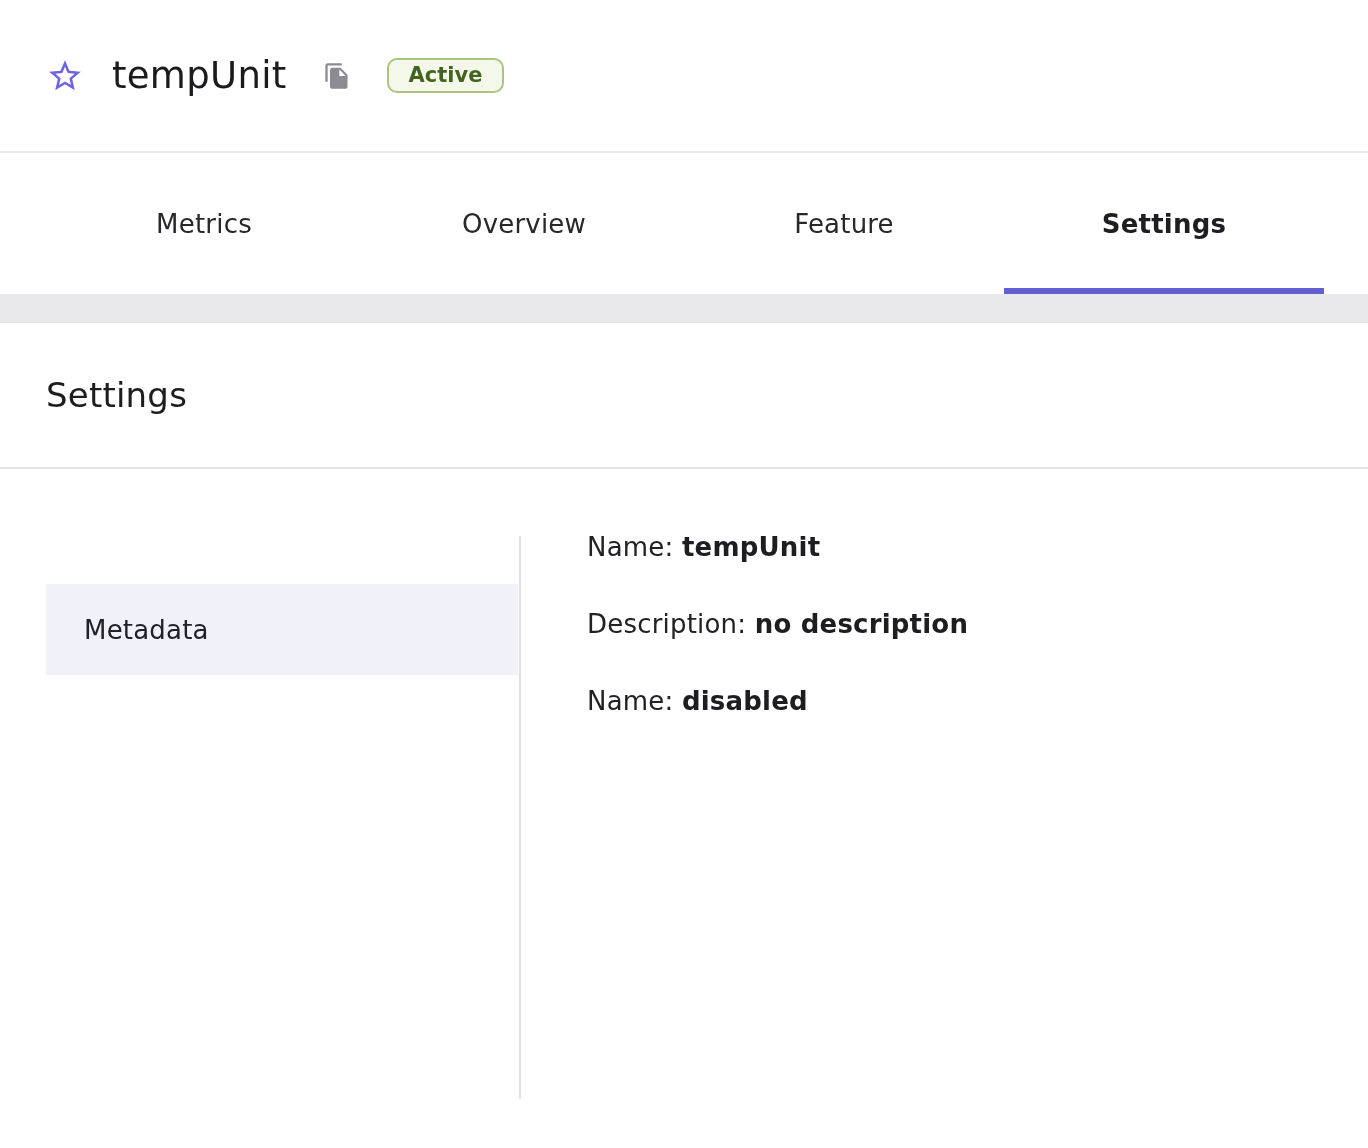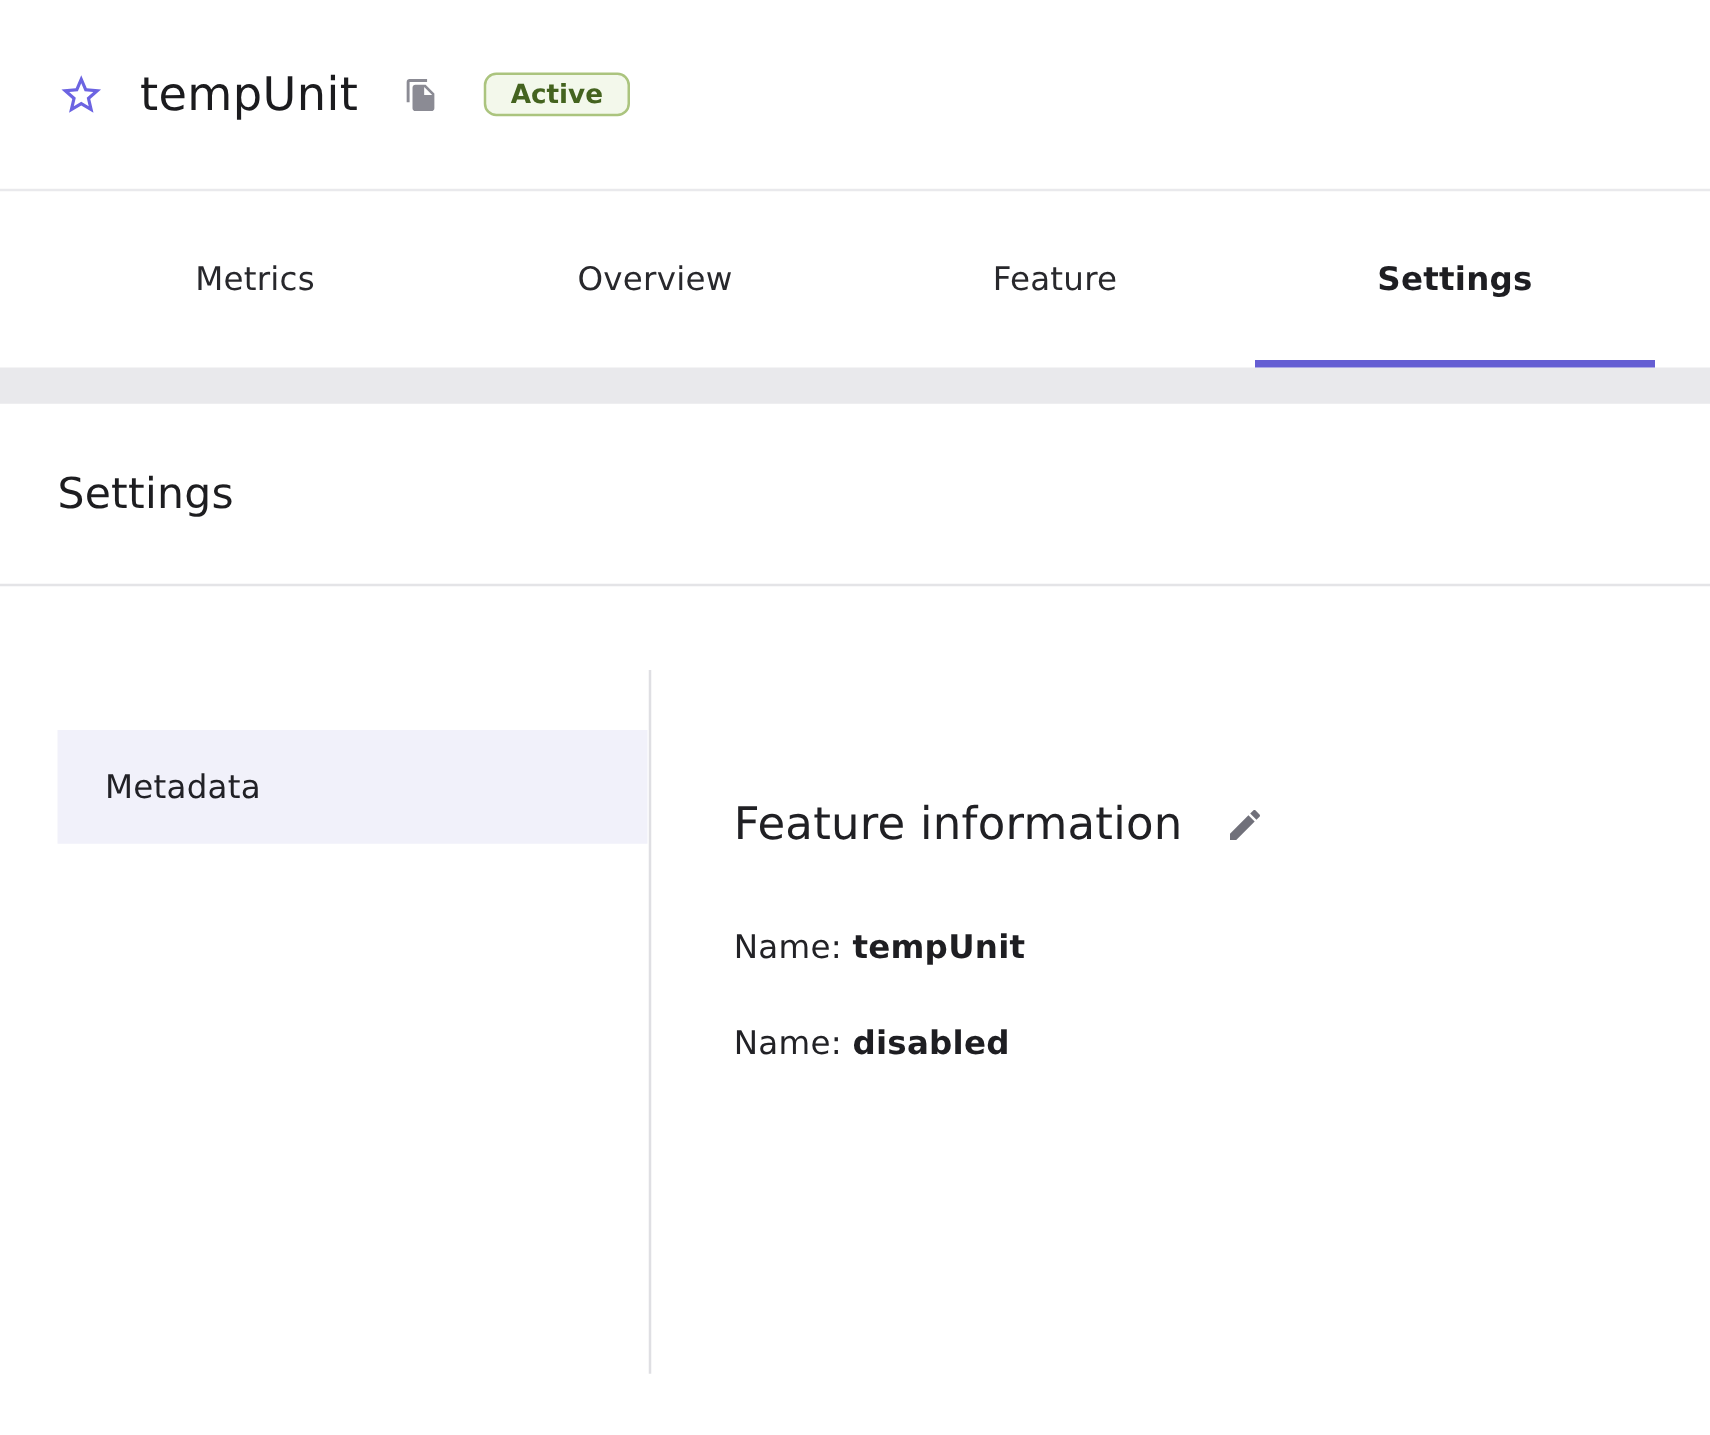--- a/index.html
+++ b/index.html
@@ -204,35 +204,29 @@
 <div class="content">
   <div class="v-divider"></div>
 
   <aside class="side-nav">
     <div class="side-nav-item">
       <span>Metadata</span>
     </div>
   </aside>
 
   <main class="main-pane">
-    <div class="section-heading-row">
-      <h3 class="section-heading">Feature information</h3>
-      <button class="edit-btn">
-        <span style="display:flex;">
-          <svg width="32" height="32" viewBox="0 0 24 24" fill="#70707a">
-            <path d="M3 17.25V21h3.75L17.81 9.94l-3.75-3.75L3 17.25zM20.71 7.04c.39-.39.39-1.02 0-1.41l-2.34-2.34c-.39-.39-1.02-.39-1.41 0l-1.83 1.83 3.75 3.75 1.83-1.83z"></path>
-          </svg>
-        </span>
-      </button>
-    </div>
 
     <div class="fields">
       <div class="field-row">
         <span class="label">Name:</span>
         <span class="value">tempUnit</span>
+      </div>
+      <div class="field-row">
+        <span class="label">Description:</span>
+        <span class="value">no description</span>
       </div>
       <div class="field-row">
         <span class="label">Name:</span>
         <span class="value">disabled</span>
       </div>
     </div>
   </main>
 </div>
 
 </body></html>

